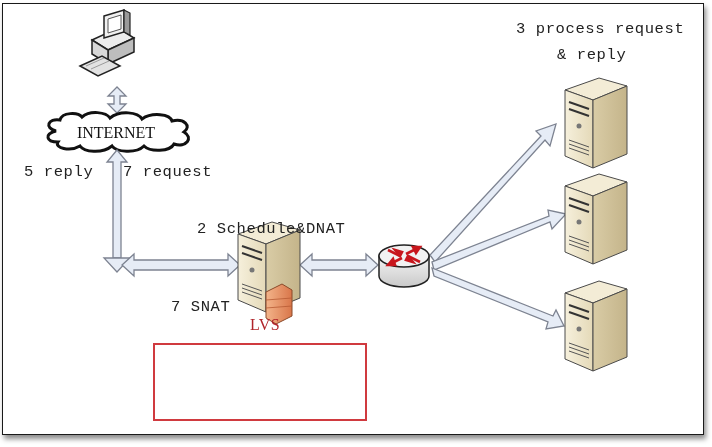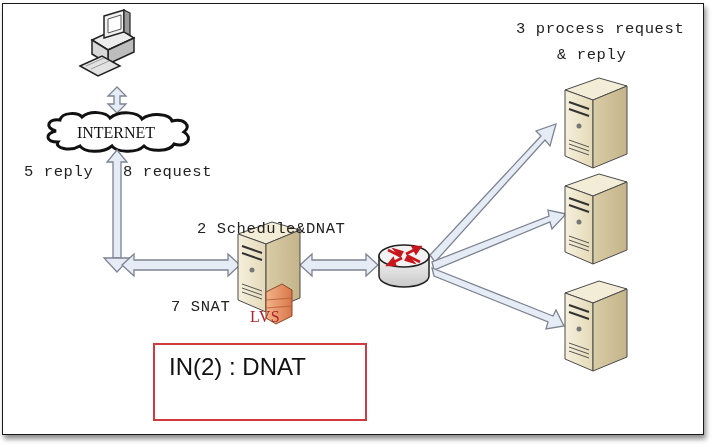--- a/index.html
+++ b/index.html
@@ -148,22 +148,21 @@
   </g>
   <g transform="translate(565,174)">
     <use href="#server"></use>
   </g>
   <g transform="translate(565,281)">
     <use href="#server"></use>
   </g>
 </svg>
 
 <div class="lbl mono" style="left:24px; top:163px;text-align:center;">5 reply</div>
-<div class="lbl mono" style="left:123px; top:163px;">8 request</div>
+<div class="lbl mono" style="left:123px; top:163px;">7 request</div>
 <div class="lbl mono" style="left:197px; top:220px;">2 Schedule&amp;DNAT</div>
 <div class="lbl mono" style="left:516px; top:20px;">3 process request</div>
 <div class="lbl mono" style="left:557px; top:46px;">&amp; reply</div>
 <div class="lbl mono" style="left:171px; top:298px;">7 SNAT</div>
-<div class="lvs-lbl" style="left:250px; top:308px;text-align:center;">LVS</div>
+<div class="lvs-lbl" style="left:250px; top:316px;text-align:center;">LVS</div>
 
 <div class="nat-box">
-  <div class="nat-line">IN(2) : DNAT</div>
 </div>
 
 </body></html>

